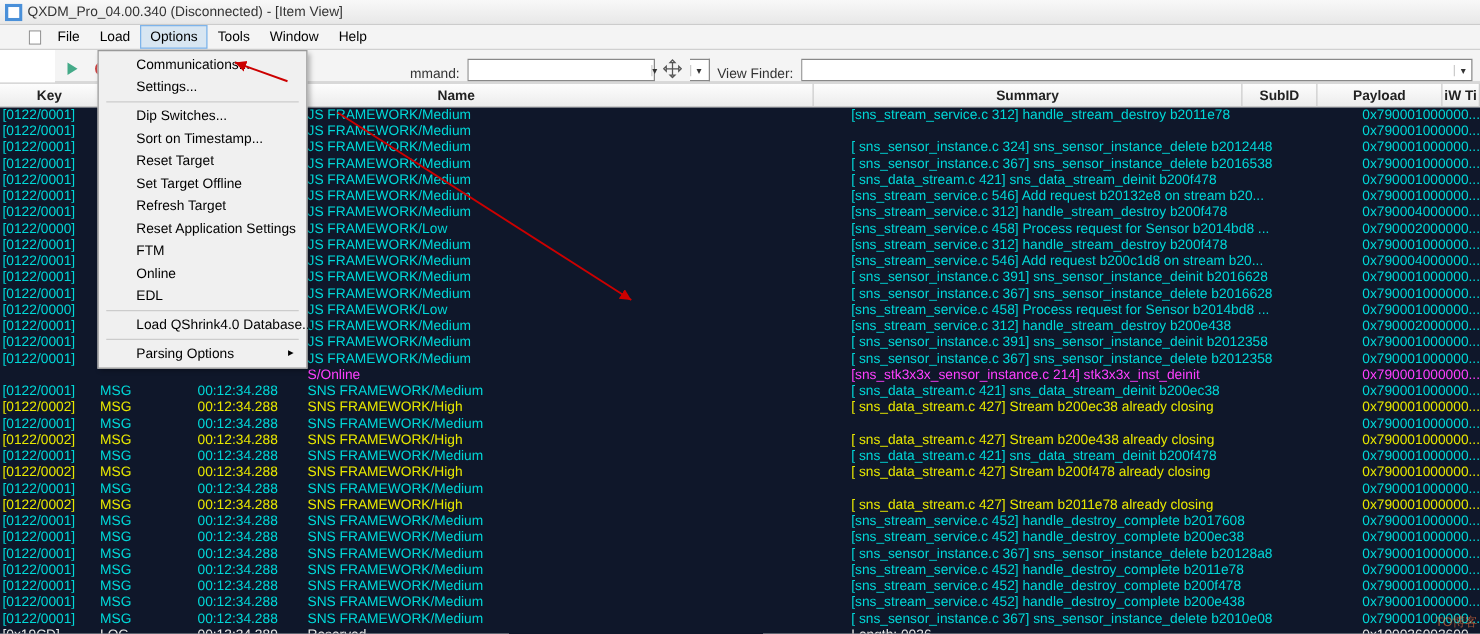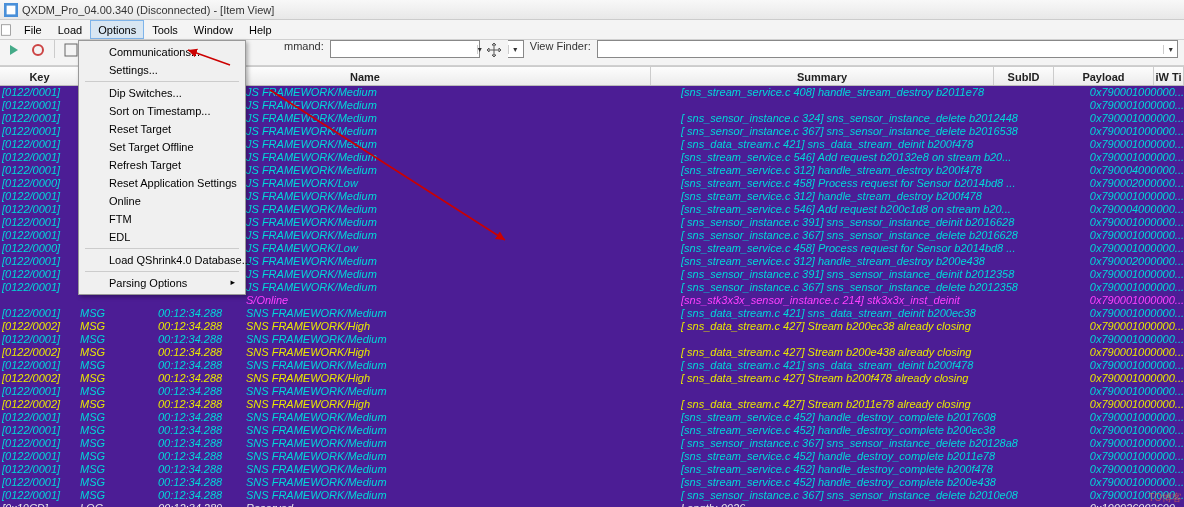--- a/index.html
+++ b/index.html
@@ -1,42 +1,42 @@
 <!DOCTYPE html>
 <html><head>
 <meta charset="utf-8">
 <style>
 * { margin: 0; padding: 0; box-sizing: border-box; font-family: "Segoe UI", Tahoma, sans-serif; font-size: 11px; }
 body { background: #fff; width: 1184px; height: 507px; overflow: hidden; position: relative; }
 .titlebar { height: 20px; background: linear-gradient(#f8f8f8,#e8e8e8); border-bottom: 1px solid #ccc; display: flex; align-items: center; padding-left: 4px; }
 .titlebar .icon { width: 14px; height: 14px; margin-right: 4px; }
 .titlebar .t { font-size: 11px; color: #333; }
-.menubar { height: 20px; background: #f4f4f4; border-bottom: 1px solid #d0d0d0; display: flex; align-items: stretch; padding-left: 0; }
+.menubar { height: 20px; background: #f4f4f4; border-bottom: 1px solid #d0d0d0; display: flex; align-items: stretch; padding-left: 22px; }
 .menubar .mi { padding: 0 8px; line-height: 20px; cursor: default; }
 .menubar .mi.active { background: #d8e6f2; border: 1px solid #7eb4ea; padding: 0 7px; line-height: 18px; }
-.toolbar { height: 26px; background: #f4f4f4; border-bottom: 1px solid #d0d0d0; display: flex; align-items: flex-start; padding-left: 4px; gap: 4px; }
+.toolbar { height: 26px; background: #f4f4f4; border-bottom: 1px solid #d0d0d0; display: flex; align-items: flex-end; padding-left: 4px; gap: 4px; margin-left: 44px; }
 .tbtn { width: 20px; height: 20px; border: 1px solid transparent; display: flex; align-items: center; justify-content: center; }
 .sep { width: 1px; height: 18px; background: #ccc; margin: 0 2px; }
 .lbl { font-size: 11px; color: #333; margin: 0 2px; }
 .combo { height: 18px; border: 1px solid #888; background: #fff; display: flex; align-items: center; }
 .combo input { border: none; outline: none; height: 16px; font-size: 11px; padding: 0 2px; }
 .combo .dd { width: 14px; text-align: center; font-size: 8px; color: #333; border-left: 1px solid #ccc; }
 .dropdown { position: absolute; left: 78px; top: 40px; width: 168px; background: #f0f0f0; border: 1px solid #999; box-shadow: 2px 2px 4px rgba(0,0,0,.3); z-index: 100; padding: 2px; }
 .dropdown .di { padding: 3px 8px 3px 28px; font-size: 11px; cursor: default; white-space: nowrap; }
 .dropdown .dsep { height: 1px; background: #ccc; margin: 2px 4px; }
 .dropdown .arr { float: right; font-size: 9px; }
 .hdr { position: absolute; left: 0; top: 66px; right: 0; height: 20px; background: linear-gradient(#fdfdfd,#ececec); border-top: 1px solid #ccc; border-bottom: 1px solid #bbb; display: flex; }
 .hdr .hc { border-right: 1px solid #ccc; line-height: 20px; font-size: 11px; font-weight: 600; color: #222; text-align: center; overflow: hidden; }
 .hdr .hc.key { width: 80px; }
 .hdr .hc.name { flex: 1; }
 .hdr .hc.sum { width: 343px; }
 .hdr .hc.sub { width: 60px; }
 .hdr .hc.pay { width: 100px; }
 .hdr .hc.hw { width: 30px; }
-.grid { position: absolute; left: 0; top: 86px; right: 0; bottom: 0; background: #4c1d95; overflow: hidden; font-family: Tahoma, sans-serif; font-style: italic; }
+.grid { position: absolute; left: 0; top: 86px; right: 0; bottom: 0; background: #0f172a; overflow: hidden; font-family: Tahoma, sans-serif; }
 .row { height: 13px; display: flex; white-space: nowrap; font-size: 10px; line-height: 13px; }
 .row span { overflow: hidden; }
 .row .c-key { width: 80px; padding-left: 2px; }
 .row .c-name { flex: 1; }
 .row .c-sum { width: 343px; }
 .row .c-sub { width: 60px; }
 .row .c-pay { width: 100px; text-align: right; }
 .c-cyan { color: #00d8d8; }
 .c-yellow { color: #e8e800; }
 .c-white { color: #e8e8e8; }
@@ -118,21 +118,21 @@
   <div class="hc sub">SubID</div>
   <div class="hc pay">Payload</div>
   <div class="hc hw">iW Ti</div>
 </div>
 
 <div class="grid" id="grid">
     <div class="row c-cyan">
       <span class="c-key">[0122/0001]</span>
       <span style="width: 166px; display: inline-block;"></span>
       <span class="c-name">JS  FRAMEWORK/Medium</span>
-      <span class="c-sum">[sns_stream_service.c   408]  handle_stream_destroy  b2011e78</span>
+      <span class="c-sum">[sns_stream_service.c   312]  handle_stream_destroy  b2011e78</span>
       <span class="c-sub"></span>
       <span class="c-pay">0x790001000000...</span>
     </div>
     <div class="row c-cyan">
       <span class="c-key">[0122/0001]</span>
       <span style="width: 166px; display: inline-block;"></span>
       <span class="c-name">JS  FRAMEWORK/Medium</span>
       <span class="c-sub"></span>
       <span class="c-pay">0x790001000000...</span>
     </div>
@@ -403,22 +403,22 @@
 <div class="dropdown" id="dropdown">
     <div class="di">Communications...</div>
     <div class="di">Settings...</div>
     <div class="dsep"></div>
     <div class="di">Dip Switches...</div>
     <div class="di">Sort on Timestamp...</div>
     <div class="di">Reset Target</div>
     <div class="di">Set Target Offline</div>
     <div class="di">Refresh Target</div>
     <div class="di">Reset Application Settings</div>
+    <div class="di">FTM</div>
     <div class="di">Online</div>
-    <div class="di">FTM</div>
     <div class="di">EDL</div>
     <div class="dsep"></div>
     <div class="di">Load QShrink4.0 Database...</div>
     <div class="dsep"></div>
     <div class="di">Parsing Options<span class="arr">▸</span></div>
   </div>
 
 <svg class="annot-arrow" style="left:0;top:0" width="1184" height="507">
   <defs>
       <marker id="ah" markerWidth="8" markerHeight="8" refX="6" refY="3" orient="auto">

